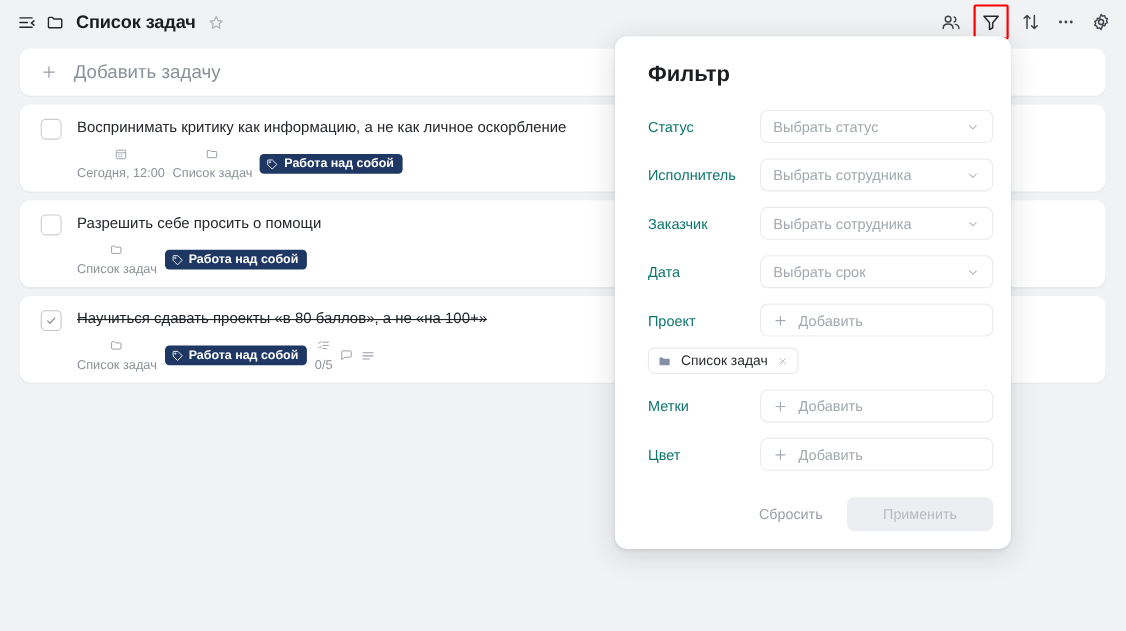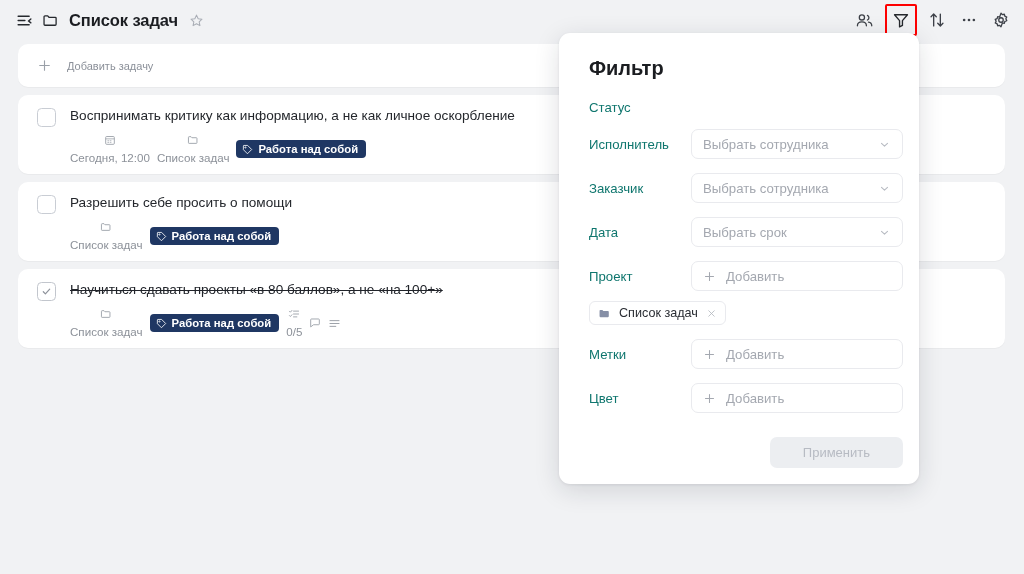--- a/index.html
+++ b/index.html
@@ -86,21 +86,21 @@
   .add-task {
     height: 43px;
     display: flex;
     align-items: center;
     padding-left: 19px;
     gap: 15px;
     cursor: pointer;
   }
   .add-task-plus { color: #9aa0a8; display:flex; }
   .add-task-label {
-    font-size: 11px;
+    font-size: 17px;
     color: #8b9099;
   }
   .task-card { padding: 12px 0 10px 0; }
   .task-top {
     display: flex;
     align-items: flex-start;
     padding: 0 19px;
     gap: 14px;
   }
   .checkbox {
@@ -446,20 +446,28 @@
       </span>
     </div>
   </div>
 </div>
 
 <div class="filter-panel">
   <div class="filter-title">Фильтр</div>
 
   <div class="f-row">
     <span class="f-label">Статус</span>
+    <div class="f-field">
+      <span class="f-placeholder">Выбрать статус</span>
+      <span class="chev">
+        <svg width="13" height="13" viewBox="0 0 20 20" fill="none" stroke="#b6bac1" stroke-width="1.6" stroke-linecap="round" stroke-linejoin="round">
+            <path d="M5.4 8.2l4.6 4.4 4.6-4.4"></path>
+          </svg>
+      </span>
+    </div>
   </div>
 
   <div class="f-row">
     <span class="f-label">Исполнитель</span>
     <div class="f-field">
       <span class="f-placeholder">Выбрать сотрудника</span>
       <span class="chev">
         <svg width="13" height="13" viewBox="0 0 20 20" fill="none" stroke="#b6bac1" stroke-width="1.6" stroke-linecap="round" stroke-linejoin="round">
             <path d="M5.4 8.2l4.6 4.4 4.6-4.4"></path>
           </svg>
@@ -537,15 +545,16 @@
       <span class="f-plus">
         <svg width="13" height="13" viewBox="0 0 20 20" fill="none" stroke="#a4a8b0" stroke-width="1.6" stroke-linecap="round">
             <path d="M10 3.8v12.4M3.8 10h12.4"></path>
           </svg>
       </span>
       <span class="f-placeholder">Добавить</span>
     </div>
   </div>
 
   <div class="filter-actions">
+    <button class="btn-reset">Сбросить</button>
     <button class="btn-apply">Применить</button>
   </div>
 </div>
 
 </body></html>

